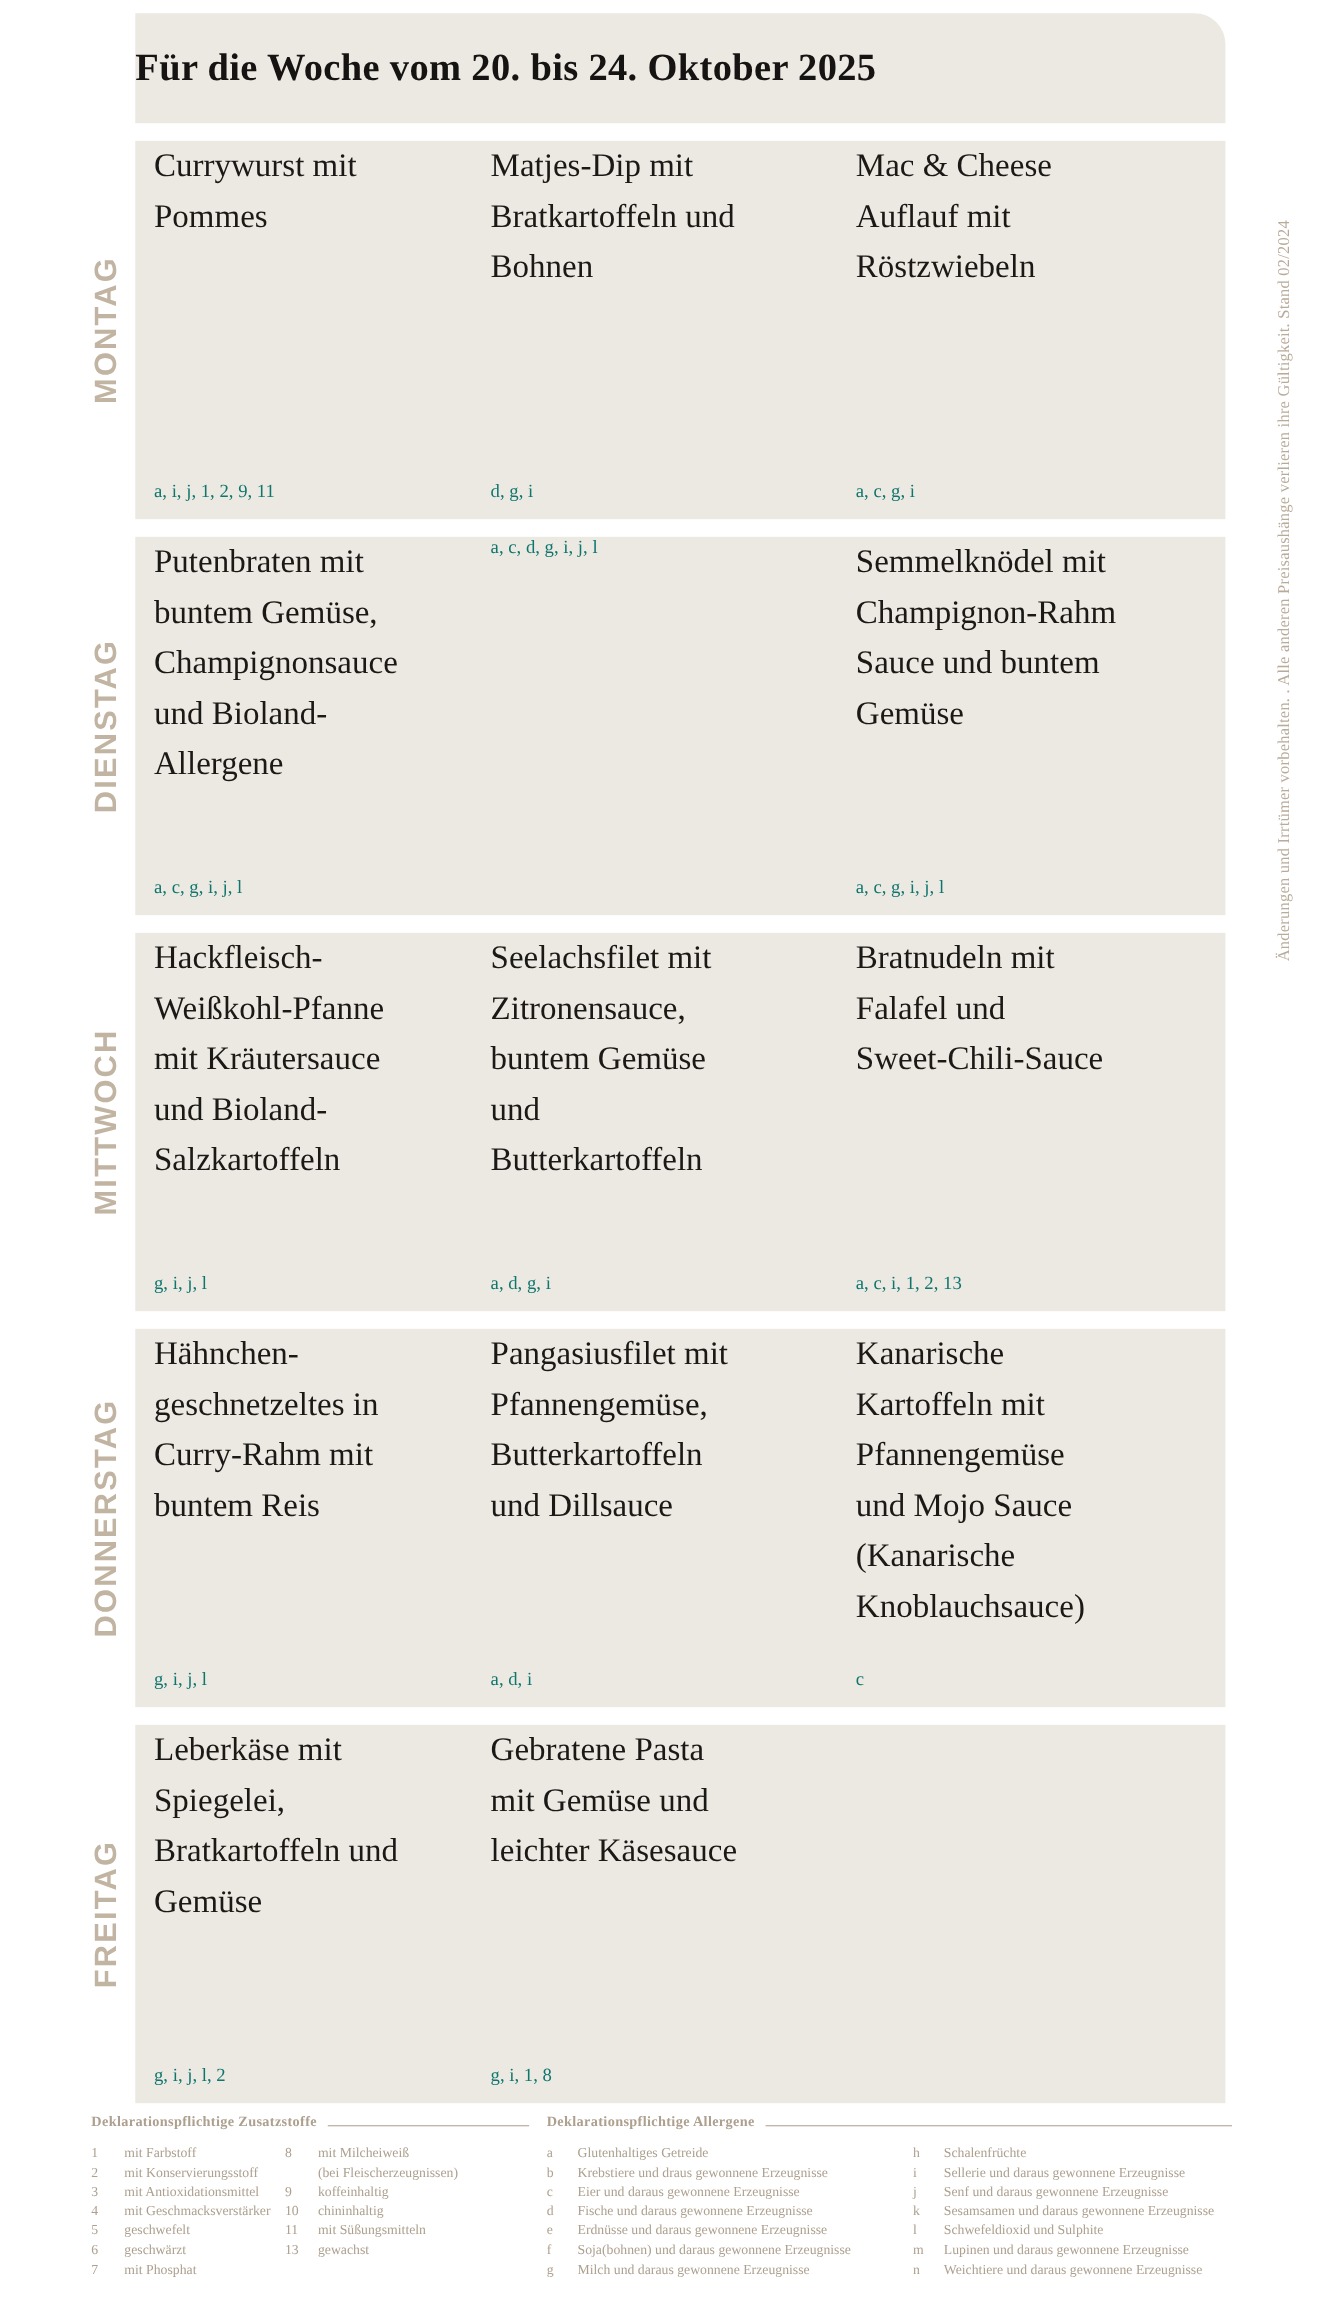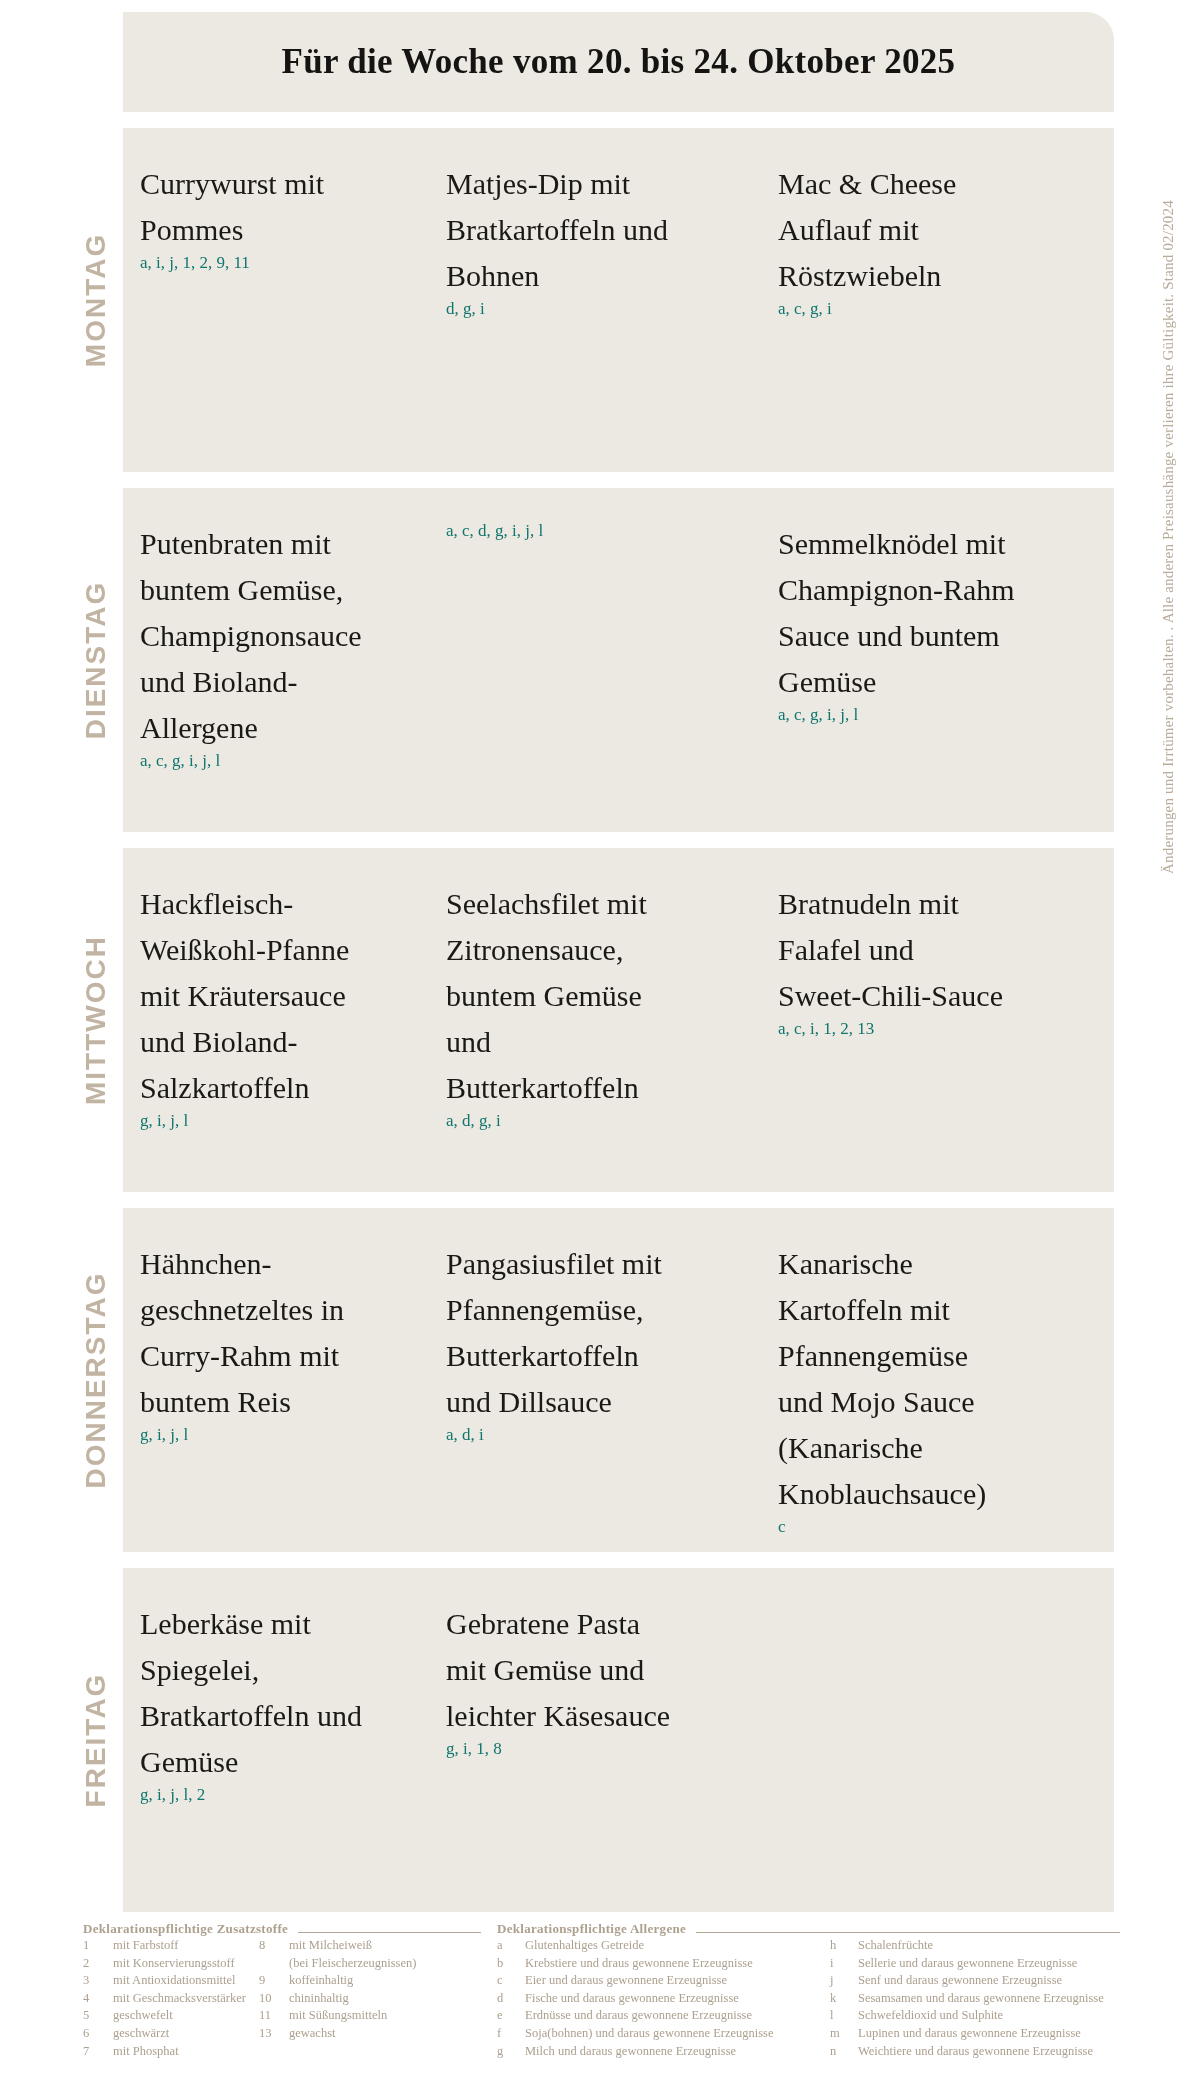--- a/index.html
+++ b/index.html
@@ -11,21 +11,21 @@
     font-family: "Liberation Serif", "DejaVu Serif", serif;
     color: #1b1916;
   }
 
   
   .header-card {
     position: absolute; left: 123px; top: 12px;
     width: 991px; height: 100px;
     background: #ece9e2;
     border-radius: 0 28px 0 0;
-    display: flex; align-items: center; justify-content: center;
+    display: flex; align-items: center; 
   }
   .menu-title {
     font-size: 35px; font-weight: 700; letter-spacing: 0.3px;
     color: #161412;
   }
 
   
   .day-row { position: absolute; left: 0; width: 1200px; height: 344px; }
   .row-0 { top: 128px; }
   .row-1 { top: 488px; }
@@ -47,22 +47,22 @@
 
   .day-card {
     position: absolute; left: 123px; top: 0;
     width: 991px; height: 344px;
     background: #ece9e2;
     display: grid;
     grid-template-columns: 306px 332px 353px;
   }
   .meal-cell {
     box-sizing: border-box;
-    padding: 33px 30px 15px 17px;
-    display: flex; flex-direction: column; justify-content: flex-start; font-family: Liberation Serif, serif;
+    padding: 0 30px 15px 17px;
+    display: flex; flex-direction: column; justify-content: space-between; font-family: Liberation Serif, serif;
   }
   .meal-name {
     font-size: 30px; line-height: 46px;
     white-space: pre;
     color: #1b1916;
   }
   .meal-allergens {
     font-size: 17px;
     color: #0f766e;
   }
@@ -74,21 +74,21 @@
     transform: rotate(-90deg);
     display: flex; align-items: center; justify-content: center;
     white-space: nowrap;
   }
   .side-note-text { font-size: 15px; letter-spacing: 0.2px; color: #b8ab9a; }
 
   
   .legend-block { position: absolute; top: 1921px; color: #ada08f; }
   .legend-additives { left: 83px;  width: 400px; }
   .legend-allergens { left: 497px; width: 625px; }
-  .legend-header { display: flex; align-items: flex-end; margin-bottom: 0; }
+  .legend-header { display: flex; align-items: flex-end; margin-bottom: 12px; }
   .legend-title { font-size: 13px; font-weight: 700; letter-spacing: 0.3px; white-space: nowrap; }
   .legend-rule { flex: 1; border-bottom: 1px solid #b3a594; margin: 0 2px 4px 10px; }
   .legend-cols { display: flex; }
   .legend-item { display: flex; line-height: 17.6px; font-size: 12.5px; }
   .legend-item .code { flex: 0 0 30px; }
   .legend-allergens .legend-item .code { flex-basis: 28px; }
   .legend-item .lbl { white-space: pre; }
   .add-col-1 { width: 176px; }
   .add-col-2 { width: 224px; }
   .alg-col-1 { width: 333px; }

